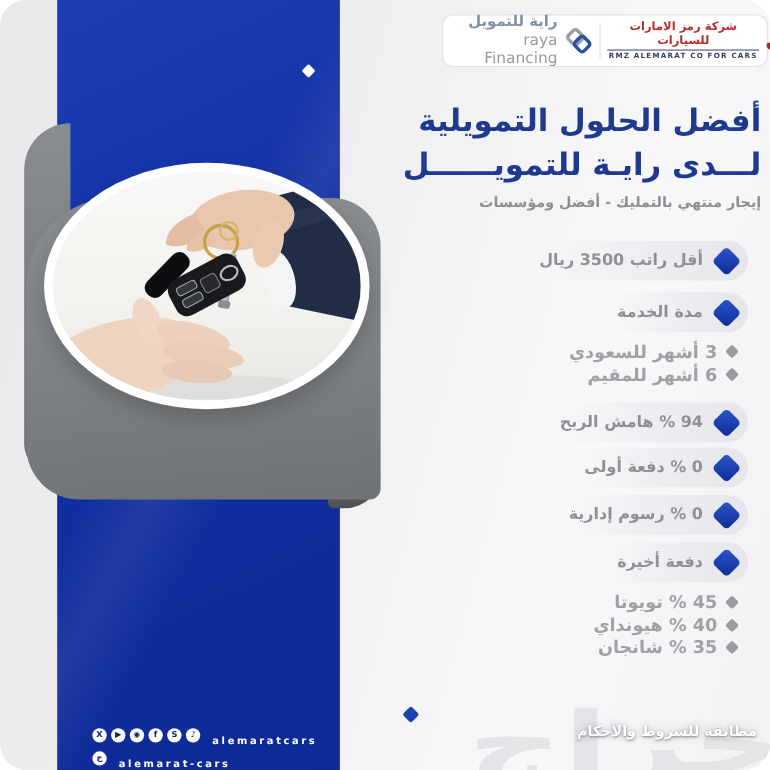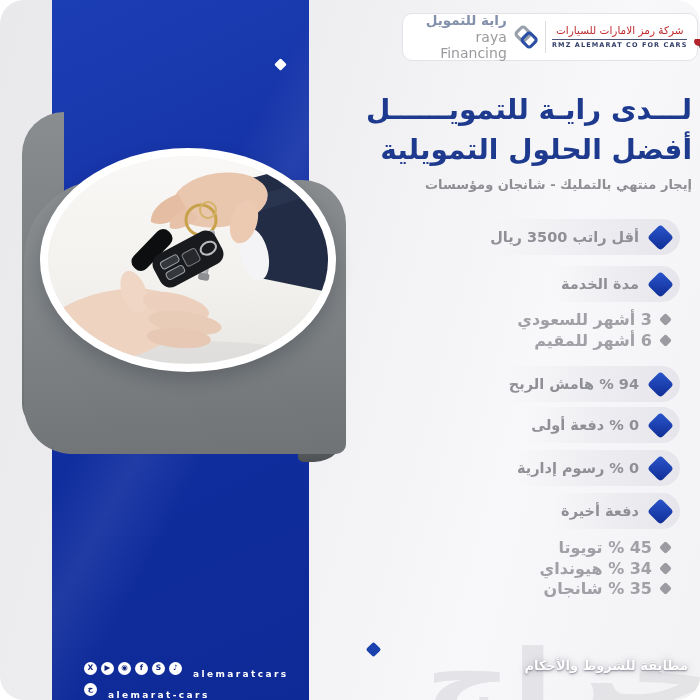--- a/index.html
+++ b/index.html
@@ -33,21 +33,21 @@
   .logo-card{left:402px;top:13px;width:296px;height:48px;background:#ffffff;
     border:1px solid #e3e3e7;border-radius:10px;display:flex;align-items:center;
     padding:0 8px;box-sizing:border-box;gap:6px;}
   .raya{display:flex;align-items:center;gap:6px;flex:0 0 128px;justify-content:flex-end;}
   .raya-text{text-align:right;line-height:1.15;}
   .raya-ar{font-size:13.5px;font-weight:700;color:#8290aa;display:block;direction:rtl;}
   .raya-en{font-size:14px;color:#9a9a9e;display:block;}
   .logo-divider{width:1px;height:32px;background:#dcdce0;flex:none;}
   .rmz{display:flex;align-items:center;gap:5px;flex:1;justify-content:flex-end;}
   .rmz-text{text-align:center;line-height:1.2;}
-  .rmz-ar{font-size:10.5px;font-weight:400;color:#bf2a2e;display:block;direction:rtl;}
+  .rmz-ar{font-size:10.5px;font-weight:700;color:#bf2a2e;display:block;direction:rtl;}
   .rmz-en{font-size:6.5px;font-weight:700;color:#333f6a;letter-spacing:1.1px;display:block;
     border-top:1px solid #4a5578;padding-top:2px;margin-top:2px;white-space:nowrap;}
   
   .hero{right:8px;top:90px;text-align:right;direction:rtl;}
   .hero-line{font-size:28px;font-weight:800;color:#1e3a8e;line-height:1.42;display:block;}
   .hero-sub{font-size:13px;font-weight:600;color:#8e8e93;margin-top:7px;display:block;}
   
   .pill{position:absolute;right:20px;height:36px;display:flex;direction:rtl;align-items:center;
     gap:12px;padding:0 10px 0 26px;border-radius:18px;
     background:linear-gradient(to left,#e5e5eb 0%,rgba(240,240,243,0) 88%);}
@@ -163,23 +163,23 @@
         <path d="M20,2 C27,4 31,9 32,14 L21,14 Z" fill="#1c1c1c"></path>
         <path d="M19,3 L19,14 L12,14 C13,8 16,5 19,3 Z" fill="#c0272d"></path>
         <path d="M2,17 Q2,22 8,22 L30,22 Q36,22 36,17 L35,15 L3,15 Z" fill="#b3232a"></path>
         <circle cx="10" cy="22.5" r="2.6" fill="#1c1c1c"></circle>
         <circle cx="28" cy="22.5" r="2.6" fill="#1c1c1c"></circle>
       </svg>
     </div>
   </div>
 
   <div class="abs hero z2">
+    <span class="hero-line">أفضل الحلول التمويلية</span>
     <span class="hero-line">لـــدى رايـة للتمويــــــل</span>
-    <span class="hero-line">أفضل الحلول التمويلية</span>
-    <span class="hero-sub">إيجار منتهي بالتمليك - شانجان ومؤسسات</span>
+    <span class="hero-sub">إيجار منتهي بالتمليك - أفضل ومؤسسات</span>
   </div>
 
   <div class="pill z2" style="top:219px">
     <span class="diamond"></span>
     <span class="pill-label">أقل راتب 3500 ريال</span>
   </div>
 
   <div class="pill z2" style="top:266px">
     <span class="diamond"></span>
     <span class="pill-label">مدة الخدمة</span>
@@ -211,21 +211,21 @@
   <div class="pill z2" style="top:493px">
     <span class="diamond"></span>
     <span class="pill-label">دفعة أخيرة</span>
   </div>
   <div class="subrow z2" style="top:538px">
     <span class="sdiamond"></span>
     <span class="sub-label">45 % تويوتا</span>
   </div>
   <div class="subrow z2" style="top:559px">
     <span class="sdiamond"></span>
-    <span class="sub-label">34 % هيونداي</span>
+    <span class="sub-label">40 % هيونداي</span>
   </div>
   <div class="subrow z2" style="top:579px">
     <span class="sdiamond"></span>
     <span class="sub-label">35 % شانجان</span>
   </div>
 
   <div class="abs blue-deco z2"></div>
 
   <div class="abs social-row row1">
     <span class="sicon">X</span>

